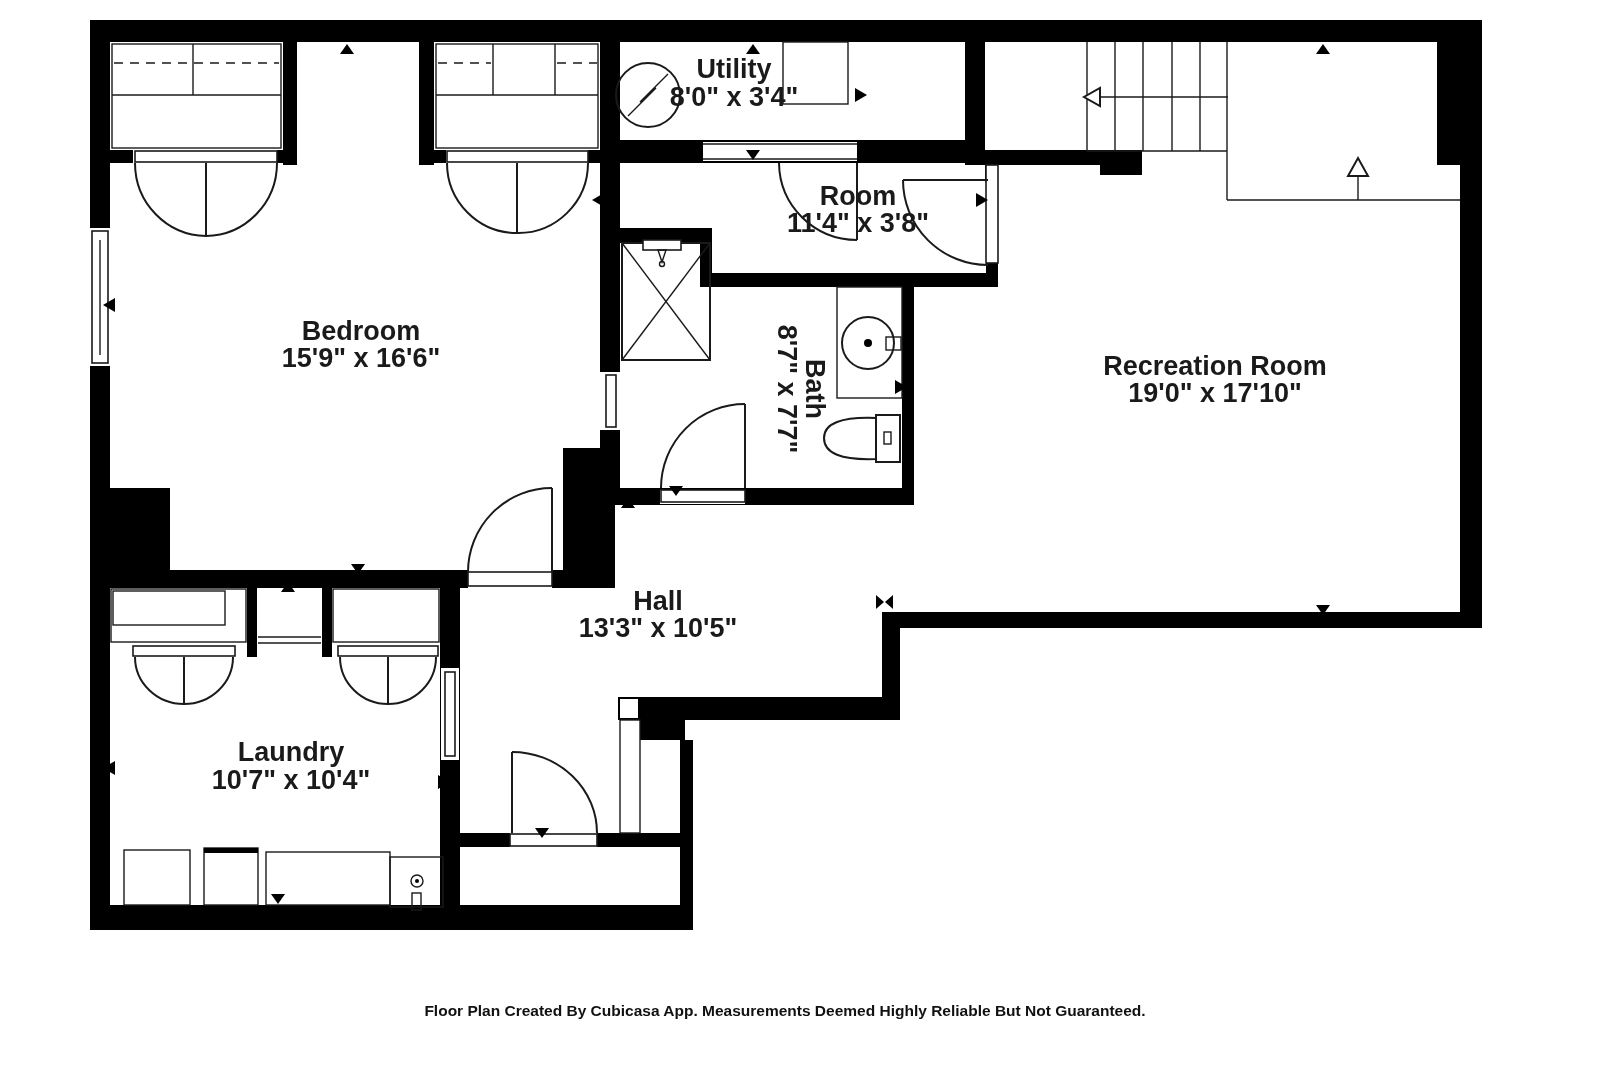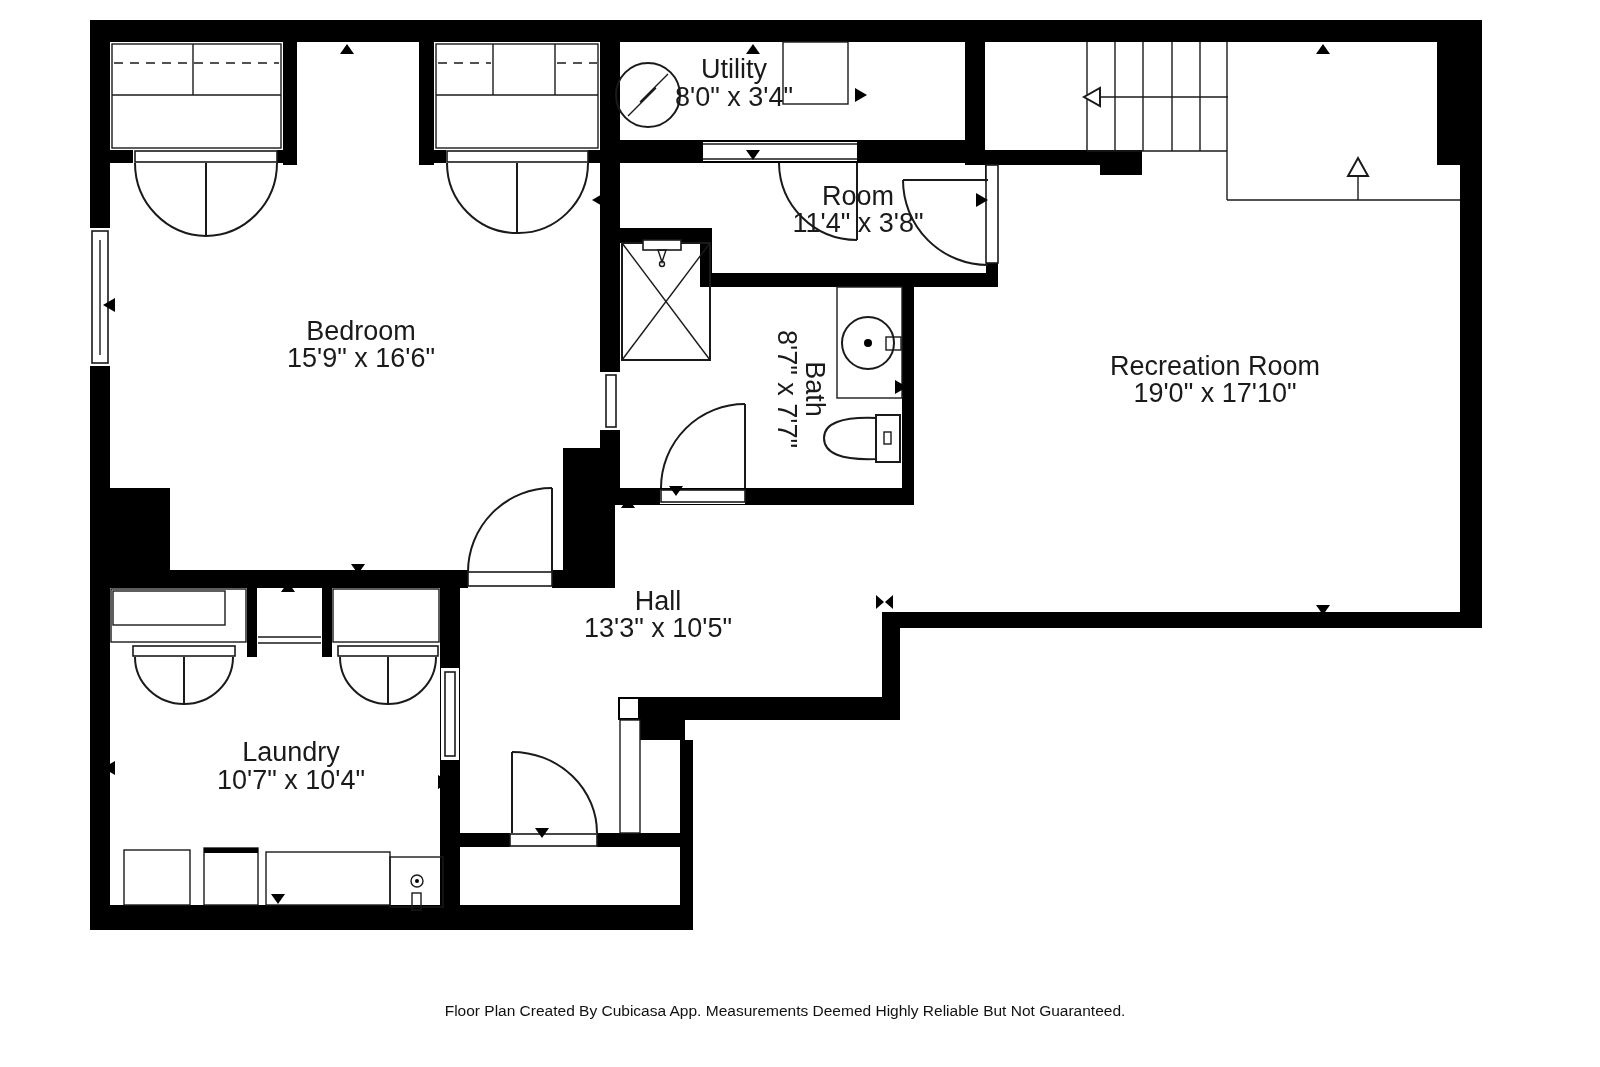--- a/index.html
+++ b/index.html
@@ -1,16 +1,16 @@
 <!DOCTYPE html>
 <html><head>
 <meta charset="utf-8">
 <style>
   html,body{margin:0;padding:0;background:#ffffff;}
-  .page{width:1600px;height:1067px;position:relative;background:#fff;overflow:hidden;}
+  .page{width:1600px;height:1067px;position:relative;background:#fff;overflow:hidden;font-weight:bold;}
   svg{display:block;}
   .wall{fill:#000000;stroke:none;}
   .thin{fill:none;stroke:#1a1a1a;stroke-width:2;}
   .thin1{fill:none;stroke:#1a1a1a;stroke-width:1.4;}
   .whitefill{fill:#ffffff;stroke:none;}
   .openbar{fill:#ffffff;stroke:#1a1a1a;stroke-width:1.6;}
   .dash{fill:none;stroke:#1a1a1a;stroke-width:1.6;stroke-dasharray:9 7;}
   .marker{fill:#000;stroke:none;}
   .openarrow{fill:#fff;stroke:#1a1a1a;stroke-width:2;}
   text{font-family:"Liberation Sans","DejaVu Sans",sans-serif;fill:#1a1a1a;}

